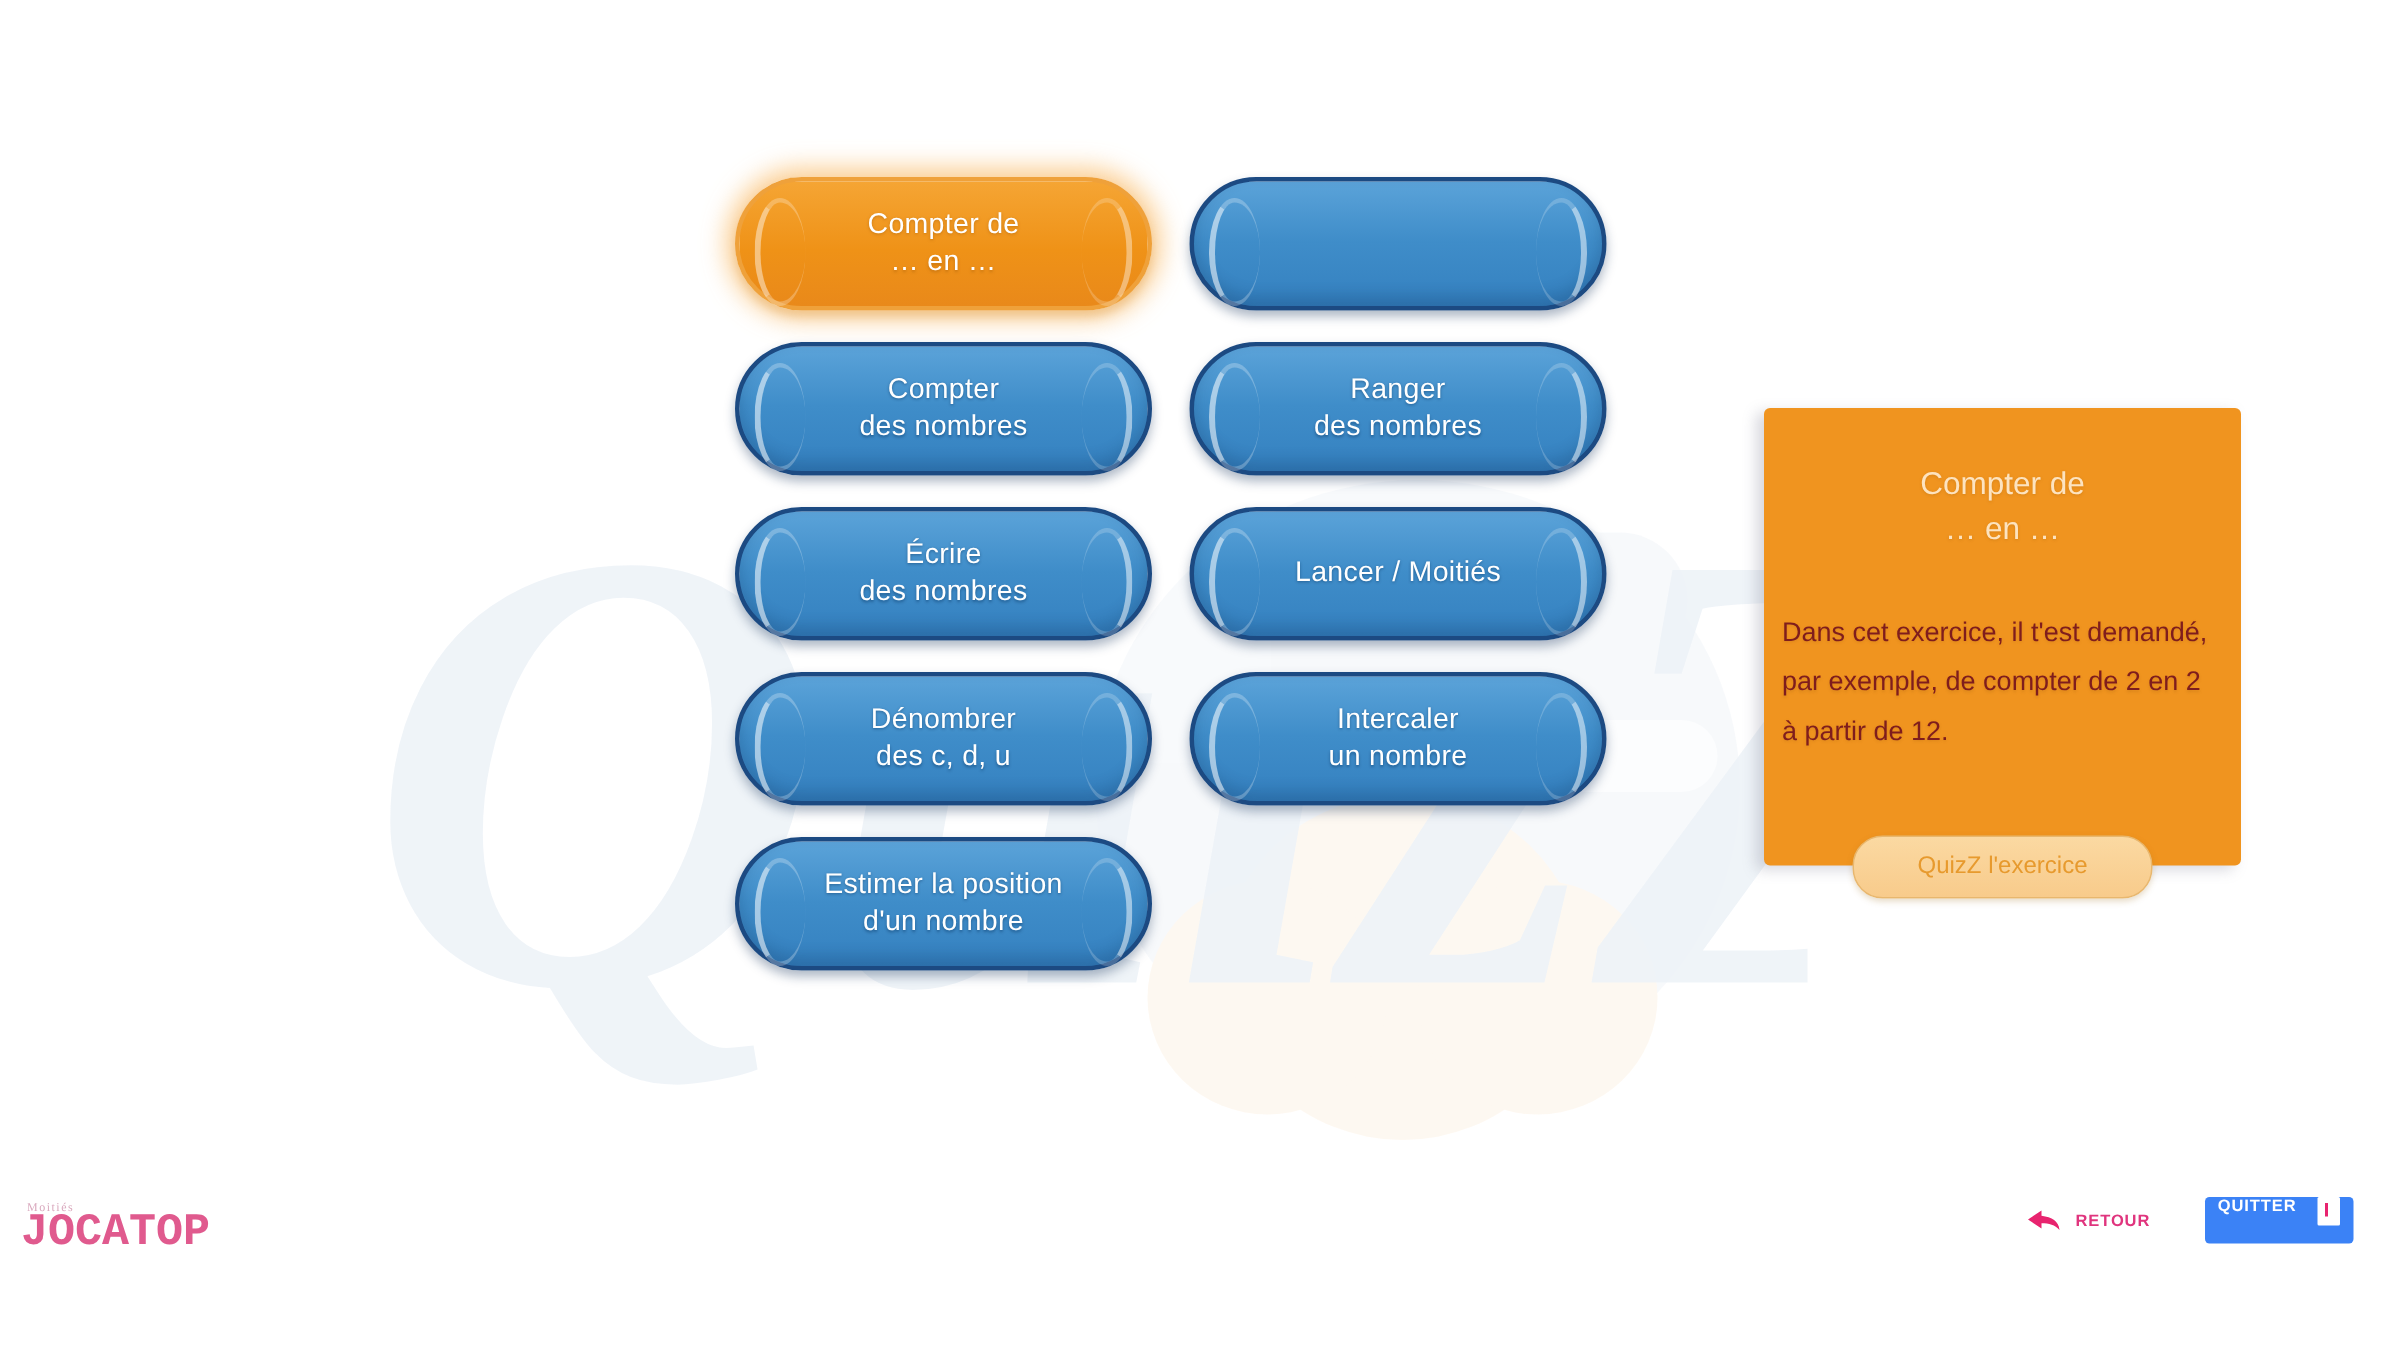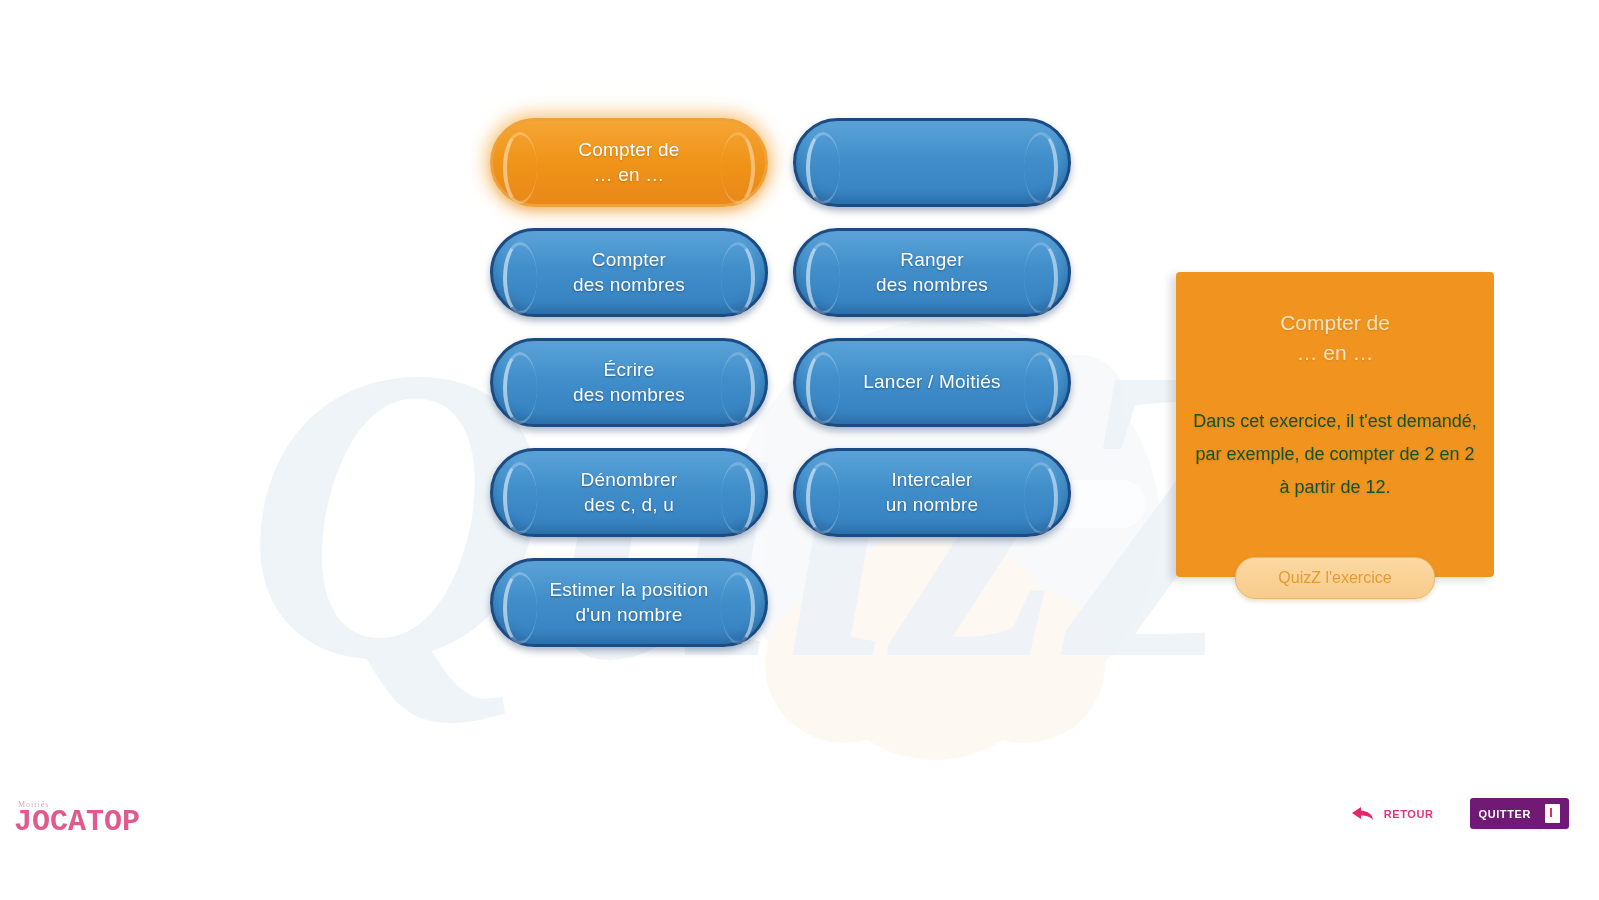--- a/index.html
+++ b/index.html
@@ -139,22 +139,22 @@
   #panel-title {
     color: #fde3bf;
     text-align: center;
     font-size: 21px;
     line-height: 1.45;
     padding-top: 36px;
     white-space: pre-line;
     text-shadow: 0 1px 2px rgba(170,100,15,.35);
   }
   #panel-desc {
-    color: #14532d;
-    text-align: center;
+    color: #7f1d1d;
+    text-align: left;
     font-size: 18px;
     line-height: 1.85;
     padding: 36px 12px 0 12px;
     text-shadow: 0 1px 2px rgba(170,100,15,.3);
   }
   #launch-button {
     position: absolute;
     left: 50%;
     transform: translateX(-50%);
     bottom: -22px;
@@ -213,22 +213,21 @@
     cursor: pointer;
   }
   #back-label {
     color: #e0357e;
     font-size: 11px;
     font-weight: 700;
     letter-spacing: .6px;
   }
   #quit-button {
     display: flex;
-    align-items: center;
-    background: #701a75;
+    background: #3b82f6;
     border-radius: 3px;
     height: 31px;
     padding: 0 9px;
     gap: 14px;
     cursor: pointer;
   }
   #quit-label {
     color: #ffffff;
     font-size: 11px;
     font-weight: 700;

